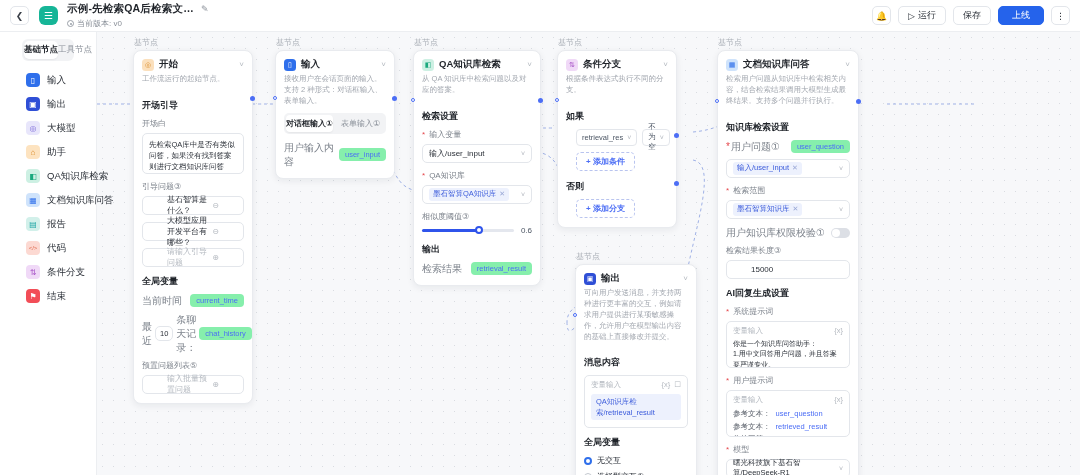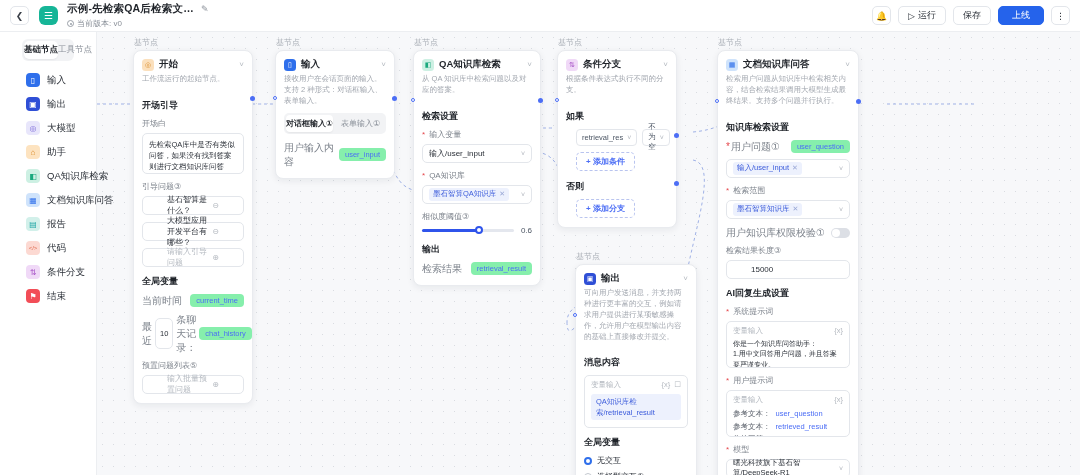--- a/index.html
+++ b/index.html
@@ -283,21 +283,21 @@
         <span style="margin-left:auto;color:#b4b9c0">⊕</span>
       </div>
 
       <div class="sec-title">全局变量</div>
       <div class="pill-row">
         <span class="lab">当前时间</span>
         <span class="pill pill-blue">current_time</span>
       </div>
       <div class="pill-row" style="gap:3px;">
         <span class="lab">最近</span>
-        <span class="inp" style="width:30px;height:31px;margin:0;padding:0 4px;font-size:7.5px;">10</span>
+        <span class="inp" style="width:30px;height:15px;margin:0;padding:0 4px;font-size:7.5px;">10</span>
         <span class="lab">条聊天记录：</span>
         <span class="pill pill-blue">chat_history</span>
       </div>
       <div class="fl" style="margin-top:5px">预置问题列表⑤</div>
       <div class="inp" style="margin-bottom:0">
         <span style="color:#b4b9c0">输入批量预置问题</span>
         <span style="margin-left:auto;color:#b4b9c0">⊕</span>
       </div>
     </div>
     <span class="port" style="right:-3px;top:45px;"></span>

